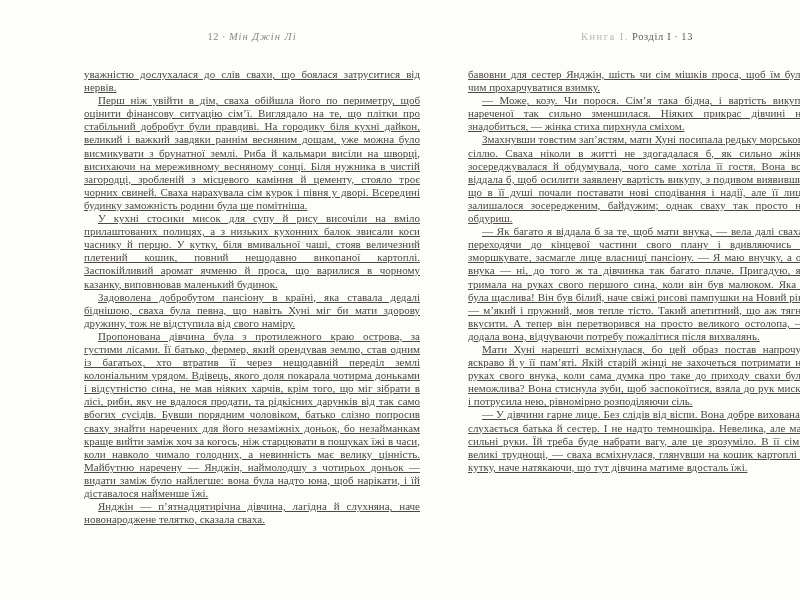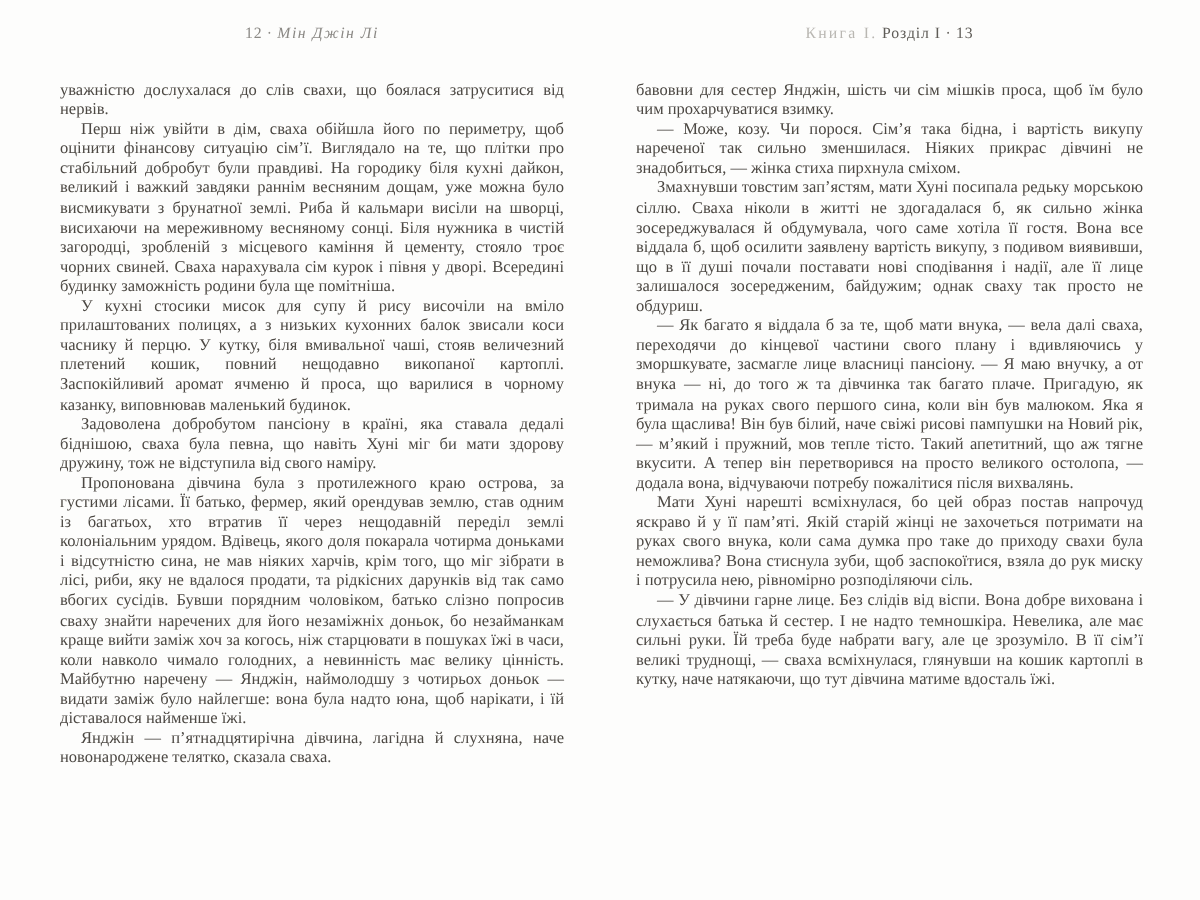--- a/index.html
+++ b/index.html
@@ -9,22 +9,23 @@
     font-family:"Liberation Serif", serif;
     overflow:hidden;
   }
   .spread{
     position:relative;
     width:800px;height:600px;
     background:#fdfdfc;
   }
   .page{
     position:absolute;
-    top:16px;
+    top:30px;
     height:560px;
+    margin-left:44px;
   }
   .page-left{ left:40px;  width:336px; }
   .page-right{ left:424px; width:338px; }
   .running-head{
     text-align:center;
     font-size:10.5px;
     letter-spacing:0.5px;
     color:#8b8985;
     height:24px;
     line-height:14px;
@@ -43,20 +44,21 @@
     color:#5f5c57;
     font-weight:normal;
     letter-spacing:0.6px;
   }
   .running-head .dot{ padding:0 3px; }
   .body-text{
     color:#4c4843;
     font-size:11px;
     line-height:13.1px;
     text-align:justify;
+    text-decoration:underline;
   }
   .body-text p{
     margin:0;
     padding:0;
   }
   .body-text p.indent{ text-indent:14px; }
 </style>
 </head>
 <body>
 

